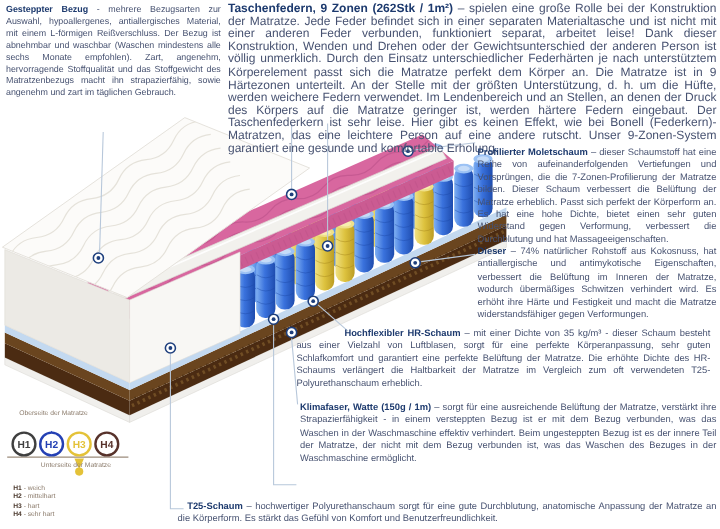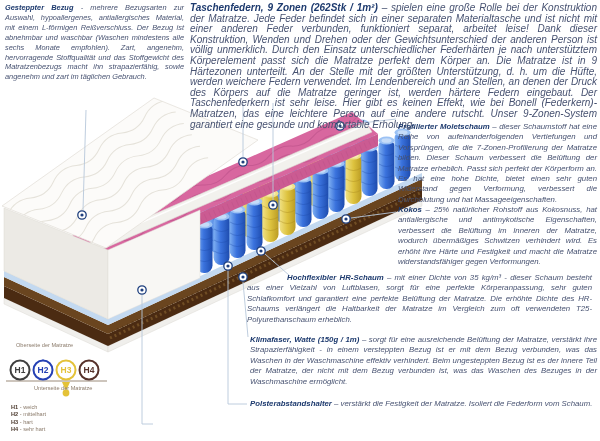--- a/index.html
+++ b/index.html
@@ -1,19 +1,19 @@
 <!DOCTYPE html>
 <html><head>
 <meta charset="utf-8">
 <style>
   html,body{margin:0;padding:0;background:#ffffff;}
   .canvas{position:relative;width:600px;height:441px;background:#fff;overflow:hidden;
           font-family:"Liberation Sans",sans-serif;color:#44506b;}
   .illu{position:absolute;left:0;top:0;width:600px;height:441px;}
-  .para{position:absolute;margin:0;text-align:justify;color:#475271;font-style:italic;}
+  .para{position:absolute;margin:0;text-align:justify;color:#475271;}
   .hd{color:#1d3a6e;font-weight:bold;}
   .p-gesteppter{left:5px;top:3px;width:179px;font-size:7.4px;line-height:9.9px;}
   .p-taschen{left:190px;top:3px;width:407px;font-size:10px;line-height:10.6px;}
   .p-profil{left:398px;top:122px;width:199px;font-size:7.8px;line-height:10.4px;}
   .p-kokos{left:398px;top:205px;width:199px;font-size:7.8px;line-height:10.4px;}
   .p-hr{left:247px;top:273px;width:345px;font-size:7.8px;line-height:10.4px;text-indent:40px;}
   .p-klima{left:250px;top:335px;width:347px;font-size:7.8px;line-height:10.4px;}
   .p-polster{left:250px;top:399px;width:347px;font-size:7.8px;line-height:10.4px;}
   .p-t25{left:148px;top:417px;width:449px;font-size:7.8px;line-height:10.4px;text-indent:8px;}
   .tinylbl{position:absolute;font-size:5.6px;color:#8b7b6b;}
@@ -208,28 +208,28 @@
         </g>
     </g>
   </svg>
 
   <p class="para p-gesteppter"><b class="hd">Gesteppter Bezug</b> <span>- mehrere Bezugsarten zur Auswahl, hypoallergenes, antiallergisches Material, mit einem L-förmigen Reißverschluss. Der Bezug ist abnehmbar und waschbar (Waschen mindestens alle sechs Monate empfohlen). Zart, angenehm, hervorragende Stoffqualität und das Stoffgewicht des Matratzenbezugs macht ihn strapazierfähig, sowie angenehm und zart im täglichen Gebrauch.</span></p>
 
   <p class="para p-taschen"><b class="hd">Taschenfedern, 9 Zonen (262Stk / 1m²)</b> <span>– spielen eine große Rolle bei der Konstruktion der Matratze. Jede Feder befindet sich in einer separaten Materialtasche und ist nicht mit einer anderen Feder verbunden, funktioniert separat, arbeitet leise! Dank dieser Konstruktion, Wenden und Drehen oder der Gewichtsunterschied der anderen Person ist völlig unmerklich. Durch den Einsatz unterschiedlicher Federhärten je nach unterstütztem Körperelement passt sich die Matratze perfekt dem Körper an. Die Matratze ist in 9 Härtezonen unterteilt. An der Stelle mit der größten Unterstützung, d. h. um die Hüfte, werden weichere Federn verwendet. Im Lendenbereich und an Stellen, an denen der Druck des Körpers auf die Matratze geringer ist, werden härtere Federn eingebaut. Der Taschenfederkern ist sehr leise. Hier gibt es keinen Effekt, wie bei Bonell (Federkern)- Matratzen, das eine leichtere Person auf eine andere rutscht. Unser 9-Zonen-System garantiert eine gesunde und komfortable Erholung.</span></p>
 
   <p class="para p-profil"><b class="hd">Profilierter Moletschaum</b> <span>– dieser Schaumstoff hat eine Reihe von aufeinanderfolgenden Vertiefungen und Vorsprüngen, die die 7-Zonen-Profilierung der Matratze bilden. Dieser Schaum verbessert die Belüftung der Matratze erheblich. Passt sich perfekt der Körperform an. Es hat eine hohe Dichte, bietet einen sehr guten Widerstand gegen Verformung, verbessert die Durchblutung und hat Massageeigenschaften.</span></p>
 
-  <p class="para p-kokos"><b class="hd">Kokos</b> <span>– 25% natürlicher Rohstoff aus Kokosnuss, hat antiallergische und antimykotische Eigenschaften, verbessert die Belüftung im Inneren der Matratze, wodurch übermäßiges Schwitzen verhindert wird. Es erhöht ihre Härte und Festigkeit und macht die Matratze widerstandsfähiger gegen Verformungen.</span></p>
+  <p class="para p-kokos"><b class="hd">Dieser</b> <span>– 74% natürlicher Rohstoff aus Kokosnuss, hat antiallergische und antimykotische Eigenschaften, verbessert die Belüftung im Inneren der Matratze, wodurch übermäßiges Schwitzen verhindert wird. Es erhöht ihre Härte und Festigkeit und macht die Matratze widerstandsfähiger gegen Verformungen.</span></p>
 
   <p class="para p-hr"><b class="hd">Hochflexibler HR-Schaum</b> <span>– mit einer Dichte von 35 kg/m³ - dieser Schaum besteht aus einer Vielzahl von Luftblasen, sorgt für eine perfekte Körperanpassung, sehr guten Schlafkomfort und garantiert eine perfekte Belüftung der Matratze. Die erhöhte Dichte des HR-Schaums verlängert die Haltbarkeit der Matratze im Vergleich zum oft verwendeten T25-Polyurethanschaum erheblich.</span></p>
 
   <p class="para p-klima"><b class="hd">Klimafaser, Watte (150g / 1m)</b> <span>– sorgt für eine ausreichende Belüftung der Matratze, verstärkt ihre Strapazierfähigkeit - in einem versteppten Bezug ist er mit dem Bezug verbunden, was das Waschen in der Waschmaschine effektiv verhindert. Beim ungesteppten Bezug ist es der innere Teil der Matratze, der nicht mit dem Bezug verbunden ist, was das Waschen des Bezuges in der Waschmaschine ermöglicht.</span></p>
 
-  <p class="para p-polster"><b class="hd">Polsterabstandshalter</b> <span>– verstärkt die Festigkeit der Matratze. Isoliert die Federform vom Schaum.</span></p>
-
+
+  <p class="para p-t25"><b class="hd">T25-Schaum</b> <span>– hochwertiger Polyurethanschaum sorgt für eine gute Durchblutung, anatomische Anpassung der Matratze an die Körperform. Es stärkt das Gefühl von Komfort und Benutzerfreundlichkeit.</span></p>
 
   <div class="tinylbl lbl-ober">Oberseite der Matratze</div>
 
   <svg class="legend-svg" viewBox="0 0 110 50">
     <line x1="1" y1="31" x2="102" y2="31" stroke="#9b8b7b" stroke-width="1"></line>
     <polygon points="38,9 33,17 43,17" fill="#2440b4"></polygon>
     <polygon points="57,32 65,32 61,41" fill="#e4c238"></polygon>
     <circle cx="61" cy="43" r="3.4" fill="#e4c238"></circle>
     <circle cx="15" cy="20" r="9.5" fill="#fff" stroke="#3f3f3f" stroke-width="2"></circle>
     <circle cx="38" cy="20" r="9.5" fill="#fff" stroke="#2440b4" stroke-width="2"></circle>

